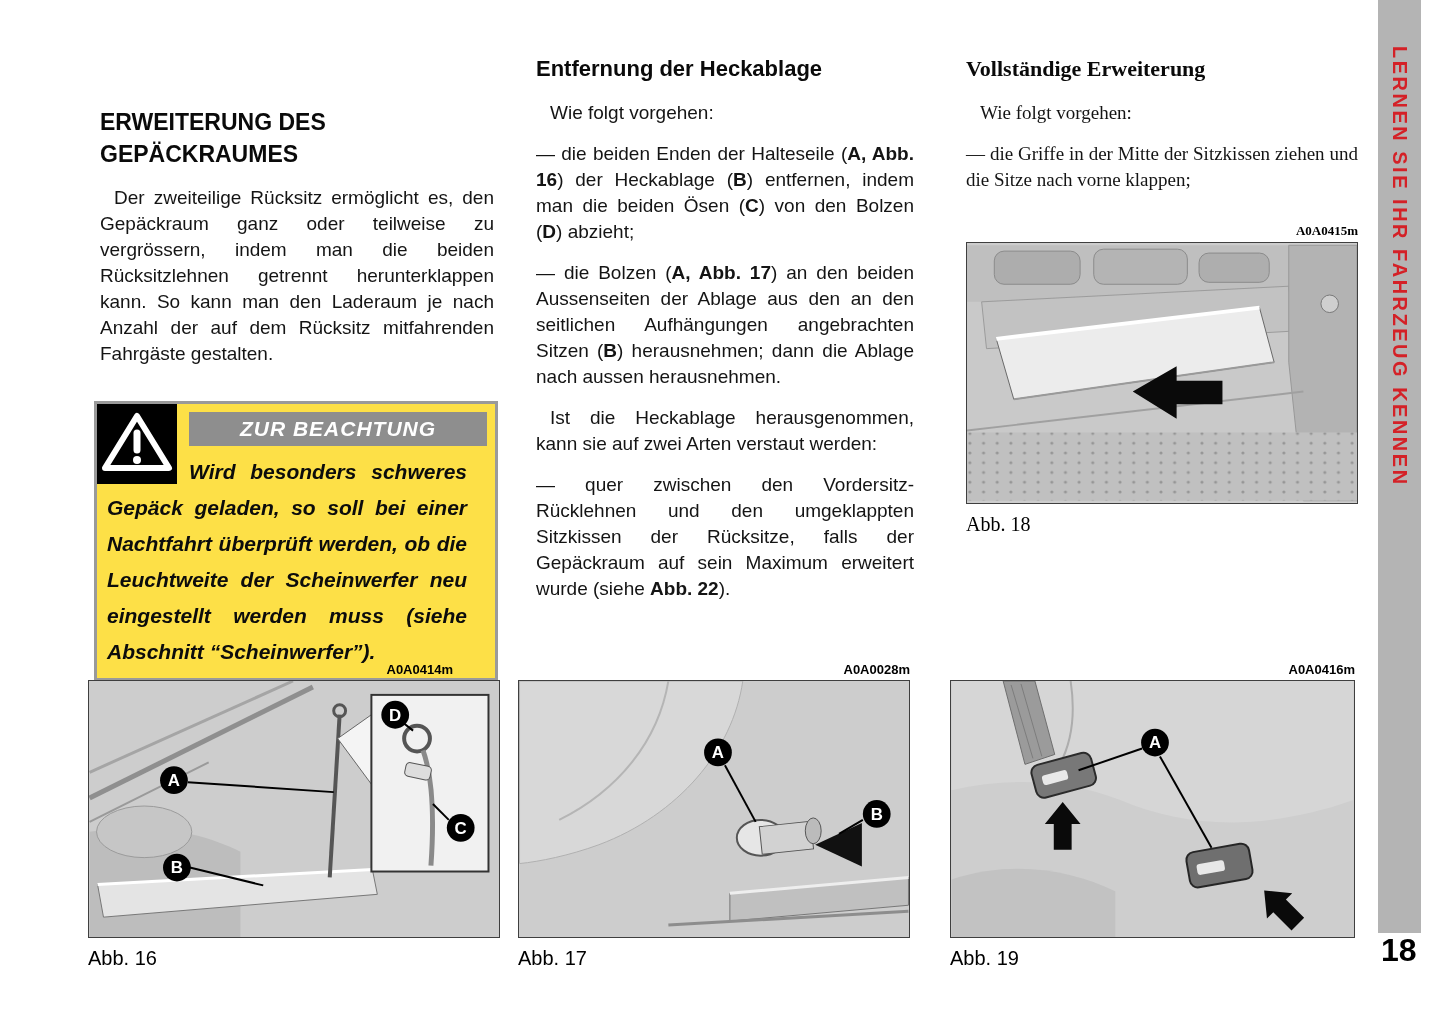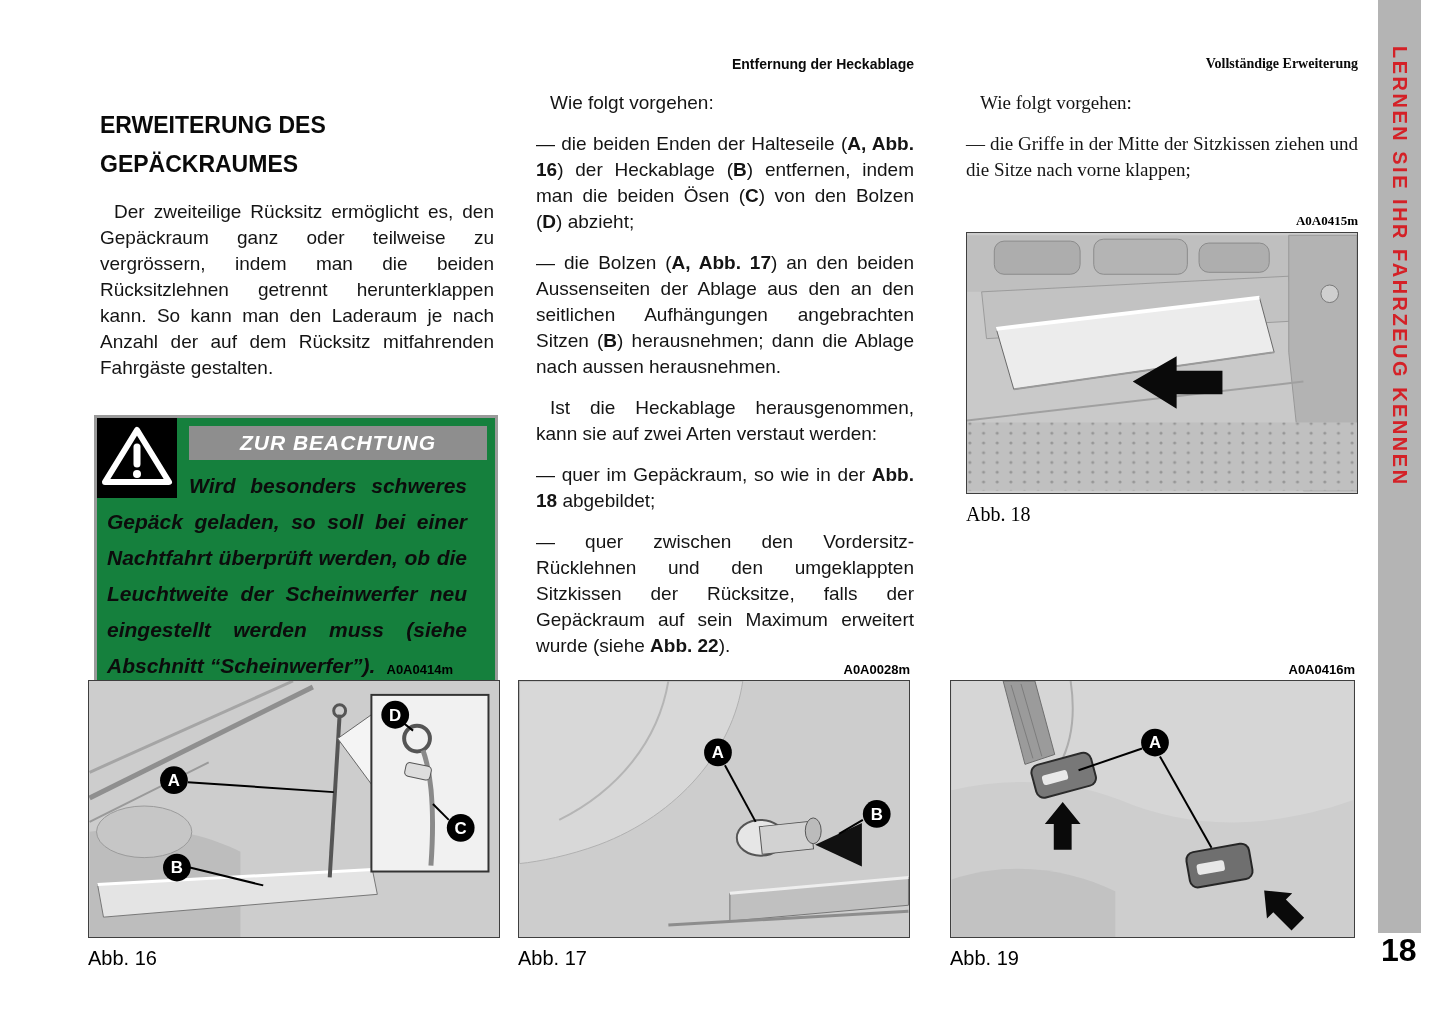--- a/index.html
+++ b/index.html
@@ -6,29 +6,29 @@
   html,body { background:#ffffff; }
   body { width:1445px; height:1019px; font-family:"Liberation Sans",sans-serif; color:#111; }
   .page { position:relative; width:1445px; height:1019px; overflow:hidden; background:#fff; }
 
   .col { position:absolute; }
   .col-left  { left:100px; top:50px; width:394px; }
   .col-mid   { left:536px; top:56px; width:378px; }
   .col-right { left:966px; top:56px; width:392px;font-family:Liberation Serif, serif; }
 
   h1.title { font-size:38px; letter-spacing:.5px; color:#0a0a0a; }
-  h2.subtitle { font-size:23px; line-height:39px; margin-top:56px; max-width:320px; color:#0a0a0a; }
-  h3.heading { font-size:14px; color:#0a0a0a;text-align:right; }
+  h2.subtitle { font-size:23px; line-height:32px; margin-top:56px; max-width:320px; color:#0a0a0a; }
+  h3.heading { font-size:22px; color:#0a0a0a; }
 
   p.body { font-size:19px; line-height:26px; text-align:justify; margin-top:15px; color:#141414; }
   p.first { margin-top:18px; }
   .indent { text-indent:14px; }
 
   
-  .warnbox { margin-top:34px; margin-left:-6px; width:404px; border:3px solid #9a9a9a; background:#15803d; overflow:hidden; padding-bottom:8px; }
+  .warnbox { margin-top:34px; margin-left:-6px; width:404px; border:3px solid #9a9a9a; background:#fde047; overflow:hidden; padding-bottom:8px; }
   .warn-icon { float:left; width:80px; height:80px; background:#000; margin:0 12px 6px 0; }
   .warn-header { overflow:hidden; height:34px; margin:8px 8px 0 0; background:#8e8e8e; color:#fff;
                  font-style:italic; font-weight:bold; font-size:21px; letter-spacing:1px;
                  display:flex; align-items:center; justify-content:center; }
   .warn-text { font-size:21px; line-height:36px; font-weight:bold; font-style:italic; text-align:justify;
                margin:8px 28px 0 10px; color:#0c0c0c; }
 
   
   .fig-code { font-size:13px; font-weight:bold; text-align:right; margin-bottom:3px; color:#000; }
   .figure { display:block; border:1px solid #3f3f3f; background:#cdcdcd; }
@@ -70,21 +70,20 @@
       <p class="warn-text">Wird besonders schweres Gepäck geladen, so soll bei einer Nachtfahrt überprüft werden, ob die Leuchtweite der Scheinwerfer neu eingestellt werden muss (siehe Abschnitt “Scheinwerfer”).</p>
     </div>
   </div>
 
   <div class="col col-mid">
     <h3 class="heading">Entfernung der Heckablage</h3>
     <p class="body first indent">Wie folgt vorgehen:</p>
     <p class="body">— die beiden Enden der Halteseile (<b>A, Abb. 16</b>) der Heckablage (<b>B</b>) entfernen, indem man die beiden Ösen (<b>C</b>) von den Bolzen (<b>D</b>) abzieht;</p>
     <p class="body">— die Bolzen (<b>A, Abb. 17</b>) an den beiden Aussenseiten der Ablage aus den an den seitlichen Aufhängungen angebrachten Sitzen (<b>B</b>) herausnehmen; dann die Ablage nach aussen herausnehmen.</p>
     <p class="body indent">Ist die Heckablage herausgenommen, kann sie auf zwei Arten verstaut werden:</p>
-    <p class="body">— quer im Gepäckraum, so wie in der <b>Abb. 18</b> abgebildet;</p>
     <p class="body">— quer zwischen den Vordersitz-Rücklehnen und den umgeklappten Sitzkissen der Rücksitze, falls der Gepäckraum auf sein Maximum erweitert wurde (siehe <b>Abb. 22</b>).</p>
   </div>
 
   <div class="col col-right">
     <h3 class="heading">Vollständige Erweiterung</h3>
     <p class="body first indent">Wie folgt vorgehen:</p>
     <p class="body">— die Griffe in der Mitte der Sitzkissen ziehen und die Sitze nach vorne klappen;</p>
 
     <div class="fig18-block">
       <div class="fig-code">A0A0415m</div>

